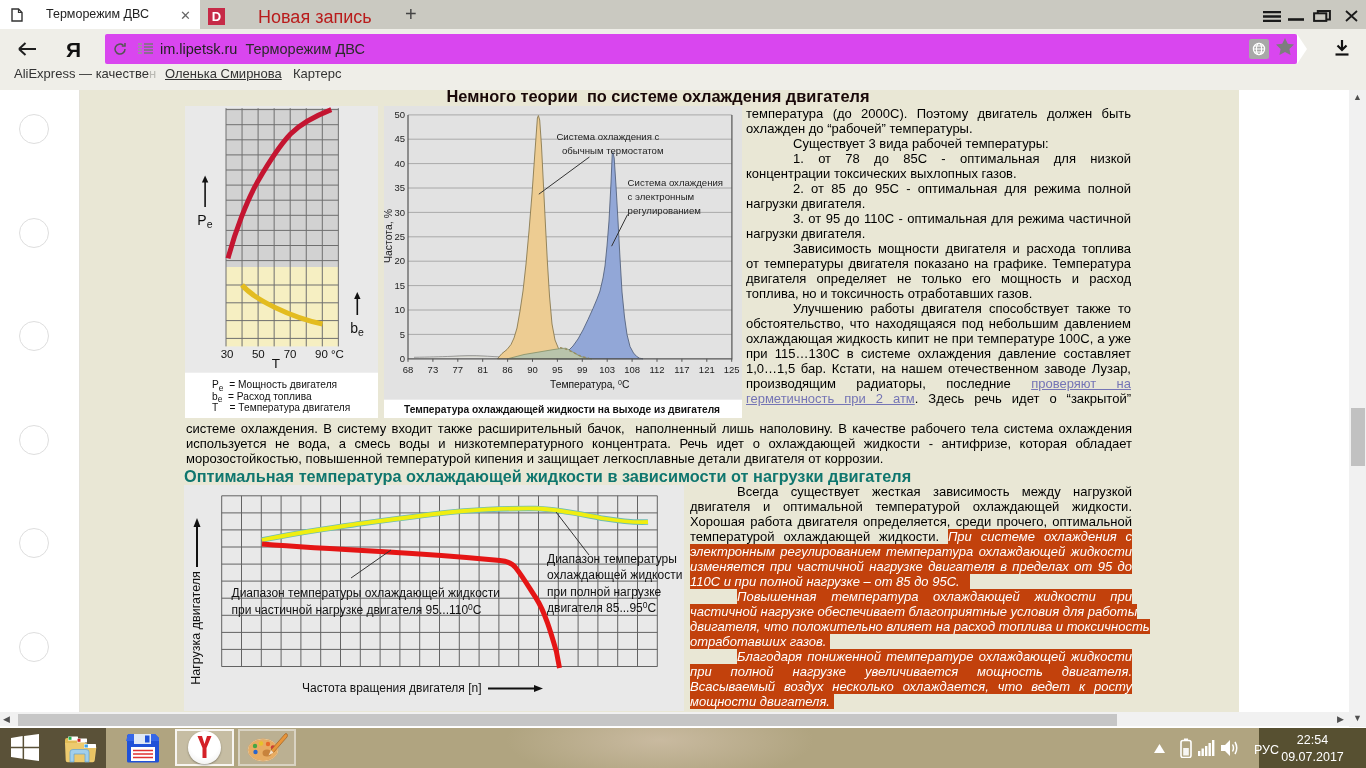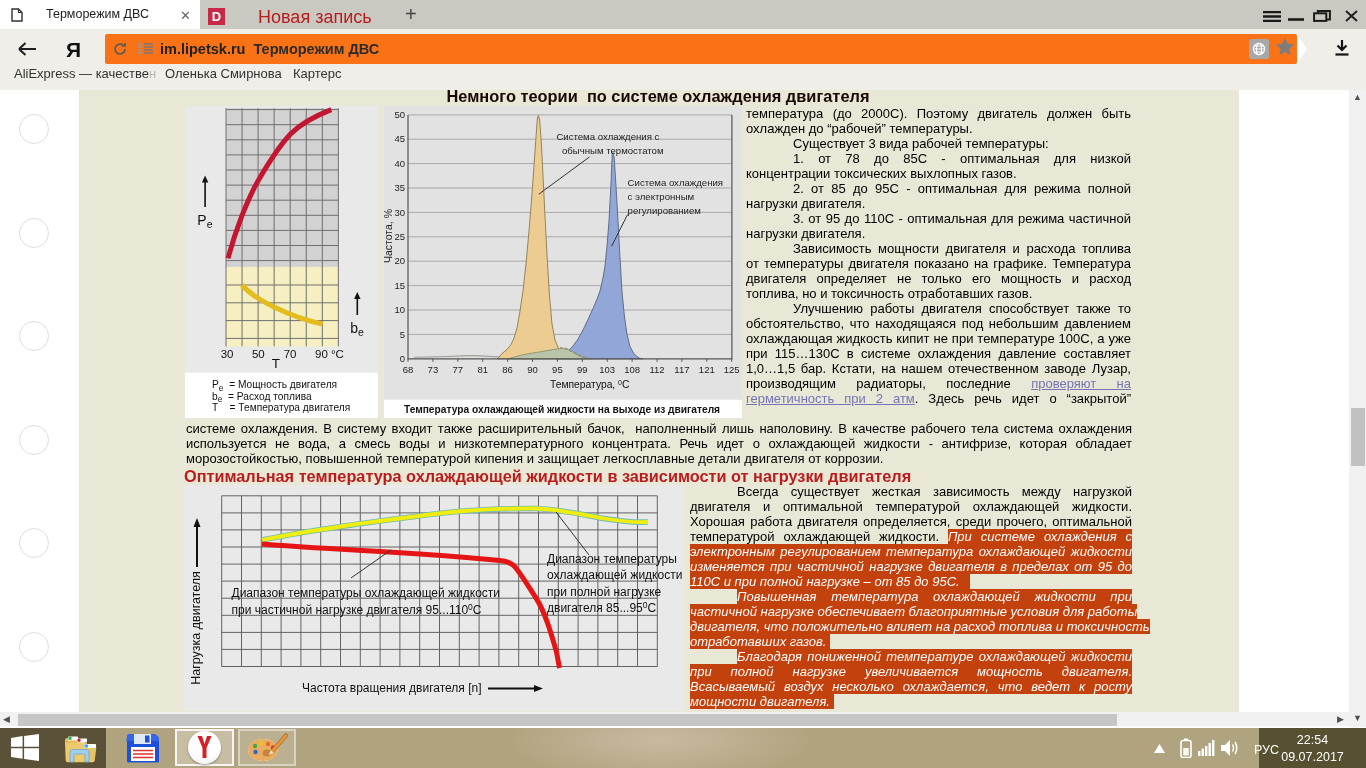--- a/index.html
+++ b/index.html
@@ -11,34 +11,34 @@
 #tab1 { left:0; top:0; width:200px; height:29px; background:#fff; }
 #tab1 .title { position:absolute; left:46px; top:7px; font-size:12.5px; color:#222; }
 #tabclose { position:absolute; left:180px; top:8px; font-size:13px; color:#666; }
 #dicon { position:absolute; left:208px; top:8px; width:17px; height:17px; background:#c62a47; color:#fff; font-weight:bold; font-size:13px; text-align:center; line-height:17px; }
 #tab2t { position:absolute; left:258px; top:7px; font-size:18px; color:#b91c1c; }
 #plus { position:absolute; left:405px; top:3px; font-size:20px; color:#444; font-weight:400;}
 
 .wc { position:absolute; top:5px; color:#1a1a1a; }
 
 #chrome { left:0; top:29px; width:1366px; height:61px; background:#efeee8; }
-#addrbar { position:absolute; left:105px; top:5px; width:1192px; height:30px; background:#f97316; border-radius:2px;font-weight:bold; }
+#addrbar { position:absolute; left:105px; top:5px; width:1192px; height:30px; background:#d946ef; border-radius:2px; }
 #addrtip { position:absolute; left:1297px; top:5px; width:0; height:0; border-top:15px solid transparent; border-bottom:15px solid transparent; border-left:10px solid #fff; }
 #urltext { position:absolute; left:55px; top:7px; font-size:14.5px; color:#2b2b2b; }
 #globebox { position:absolute; left:1144px; top:5px; width:20px; height:20px; background:#a8a8a8; border-radius:2.5px; text-align:center; }
 #dl { position:absolute; left:1334px; top:11px; width:16px; height:17px; color:#111; }
 #bookmarks { position:absolute; left:0; top:37px; width:1366px; height:24px; font-size:13px; color:#333; }
 
 #page { left:0; top:90px; width:1239px; height:622px; background:#e9e7d5; overflow:hidden; }
 #sharecol { position:absolute; left:0; top:0; width:80px; height:623px; background:#fff; border-right:1px solid #e4e2da; }
 .circ { position:absolute; left:19px; width:30px; height:30px; border:1.5px solid #dedede; border-radius:50%; }
 #h1line { position:absolute; left:184px; top:-1px; width:948px; font-size:16.4px; line-height:15px; font-weight:bold; text-align:center; color:#190808; white-space:nowrap; }
 #tcol { position:absolute; left:746px; top:15.5px; width:385px; color:#000; }
 #fullw { position:absolute; left:186px; top:330.5px; width:946px; color:#000; }
-#h2line { position:absolute; left:184px; top:379px; font-size:16.3px; line-height:15px; font-weight:bold; color:#b91c1c; white-space:nowrap; }
+#h2line { position:absolute; left:184px; top:379px; font-size:16.3px; line-height:15px; font-weight:bold; color:#0f766e; white-space:nowrap; }
 #bcol { position:absolute; left:690px; top:394px; width:442px; color:#000; }
 .L { height:15px; line-height:15px; font-size:13px; text-align:justify; text-align-last:justify; white-space:nowrap; }
 .L.Le { text-align-last:left; }
 .L.Li { padding-left:47px; }
 a.lnk { color:#7575b5; text-decoration:underline;margin-top:48px; }
 sel { background:#c2410c; color:#fff;font-style:italic; }
 
 #vsb { left:1349px; top:90px; width:17px; height:637px; background:#f1f1f1; }
 #vsb .thumb { position:absolute; left:1.5px; top:318px; width:14px; height:58px; background:#c1c1c1; }
 #hsb { left:0; top:712px; width:1349px; height:15px; background:#f1f1f1; border-bottom:1px solid #fdfdfd;}
@@ -107,21 +107,21 @@
         <path d="M9 0 L11.8 5.7 18 6.5 13.4 10.9 14.6 17 9 13.9 3.4 17 4.6 10.9 0 6.5 6.2 5.7 Z" fill="#7d7d7d"></path>
       </svg>
   </div>
   <div id="addrtip"></div>
   <svg id="dl" viewBox="0 0 16 17">
       <path d="M8 0 V9 M3.5 5.5 L8 10 L12.5 5.5" fill="none" stroke="#111" stroke-width="2.2"></path>
       <path d="M1.5 14.5 H14.5" stroke="#111" stroke-width="2.2"></path>
     </svg>
   <div id="bookmarks">
     <span style="position:absolute;left:14px;">AliExpress — качестве<span style="color:#b9b8b2">н</span></span>
-    <span style="position:absolute;left:165px;">Оленька Смирнова</span>
+    <span style="position:absolute;left:165px;text-decoration:underline;">Оленька Смирнова</span>
     <span style="position:absolute;left:293px;">Картерс</span>
   </div>
 </div>
 
 <div class="abs" id="page">
   <div id="sharecol">
     <div class="circ" style="top:24px"></div>
     <div class="circ" style="top:127.5px"></div>
     <div class="circ" style="top:231px"></div>
     <div class="circ" style="top:334.5px"></div>

